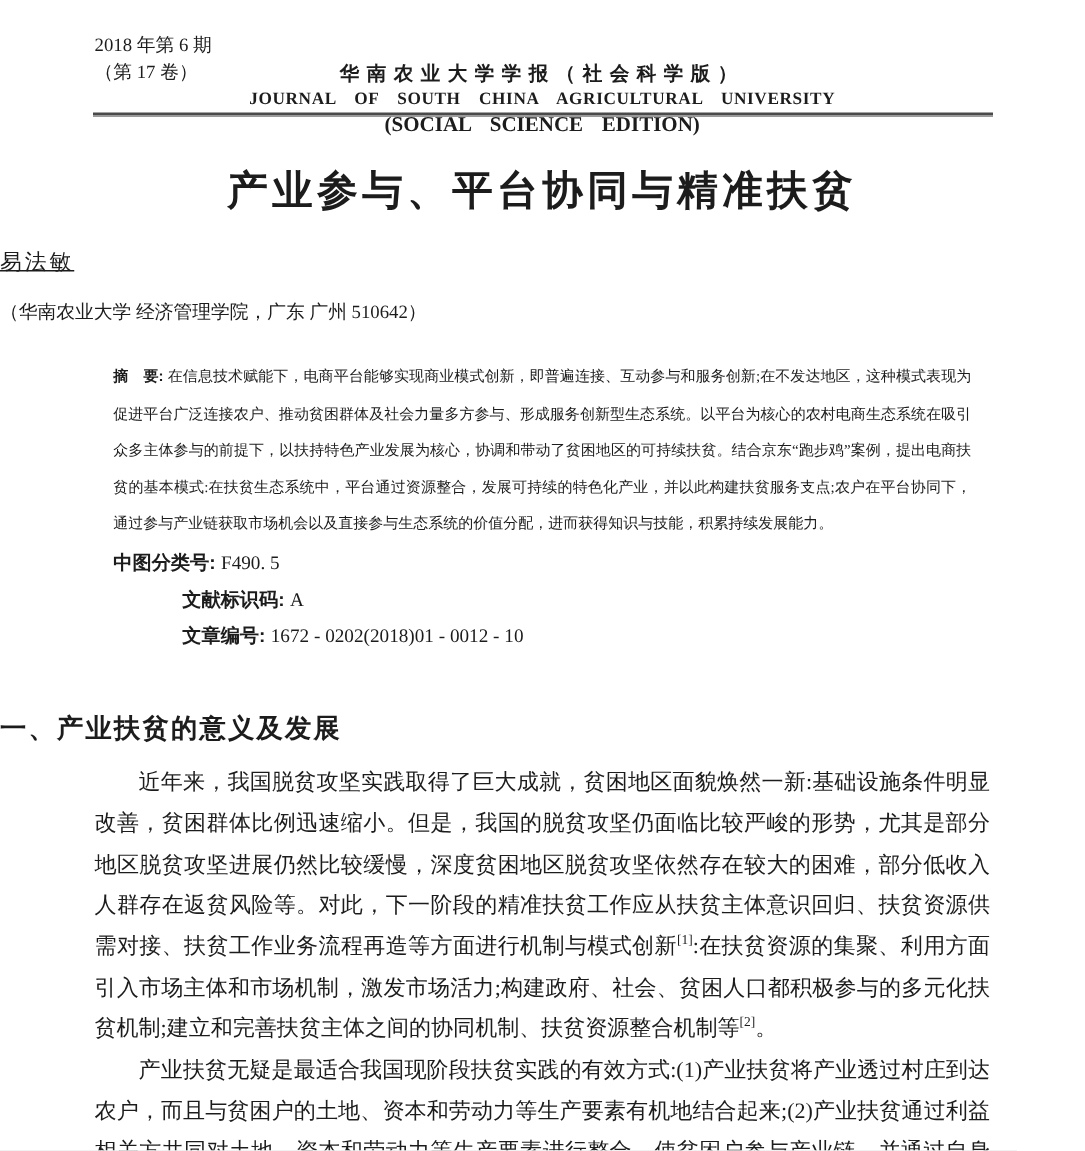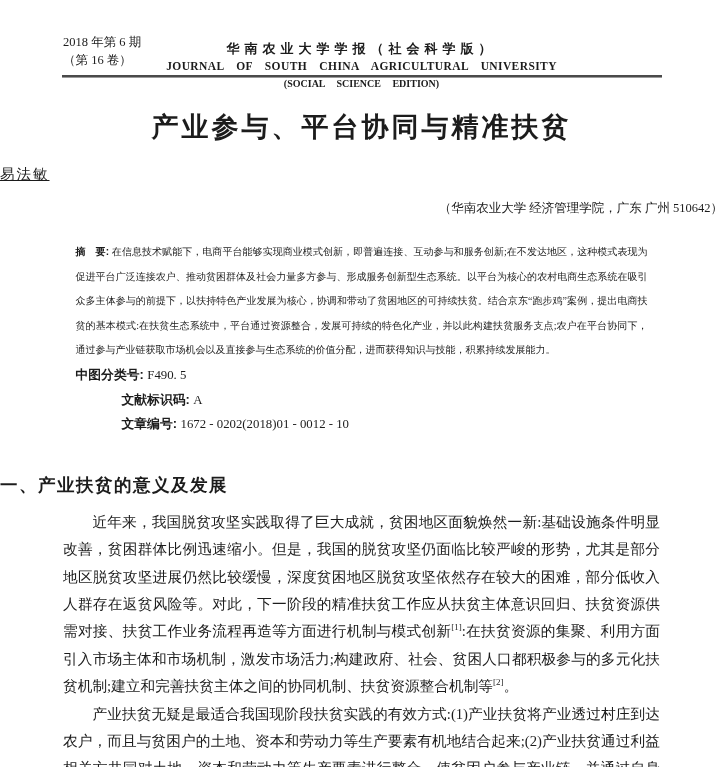--- a/index.html
+++ b/index.html
@@ -10,50 +10,50 @@
     margin: 0 auto;
     background: #ffffff;
     overflow: hidden;
     color: #1c1c1c;
     font-family: "Liberation Serif", "DejaVu Serif", serif;
   }
 
   
   .masthead { position: relative; padding-top: 15px; height: 56px; }
   .issue-block {
-    position: absolute; left: 63px; top: 33px;
+    position: absolute; left: 63px; top: 21px;
     font-size: 12.5px; line-height: 18px; white-space: nowrap;
   }
   .journal-names { text-align: center; margin-top: 25px; }
   .journal-cn {
     font-size: 13px; letter-spacing: 5px; font-weight: bold; line-height: 17px;
   }
   .journal-en {
     font-size: 11.5px; font-weight: bold; word-spacing: 9px;
     letter-spacing: 0.4px; line-height: 18px;
   }
   .journal-en2 {
-    font-size: 10px; font-weight: bold; word-spacing: 9px; line-height: 18px;
+    font-size: 14px; font-weight: bold; word-spacing: 9px; line-height: 18px;
   }
   .masthead-rule {
     width: 600px; margin: 4px auto 0; height: 3px;
     background: linear-gradient(#4a4a4a 0 60%, #9a9a9a 60% 100%);
   }
 
   
   .article-title {
     margin: 32px 0 0; text-align: center;
     font-family: "Liberation Sans", "DejaVu Sans", sans-serif;
     font-size: 27px; font-weight: bold; letter-spacing: 3px; line-height: 34px;
   }
   .article-author {
     margin-top: 21px; text-align: left; font-size: 14.5px; letter-spacing: 2px; text-decoration: underline;
   }
   .article-affiliation {
-    margin-top: 16px; text-align: right; font-size: 12.5px;
+    margin-top: 16px; text-align: left; font-size: 12.5px;
   }
 
   
   .abstract-block {
     width: 572px; margin: 23px auto 0;
     font-size: 10px; line-height: 24.6px; text-align: justify;
   }
   .lab {
     font-family: "Liberation Sans", "DejaVu Sans", sans-serif;
     font-weight: bold; font-style: normal;
@@ -81,21 +81,21 @@
   sup { font-size: 9px; line-height: 0; }
 </style>
 </head>
 <body>
 
 <div class="page">
 
   <header class="masthead">
     <div class="issue-block">
       <div>2018 年第 6 期</div>
-      <div>（第 16 卷）</div>
+      <div>（第 17 卷）</div>
     </div>
     <div class="journal-names">
       <div class="journal-cn">华南农业大学学报（社会科学版）</div>
       <div class="journal-en">JOURNAL OF SOUTH CHINA AGRICULTURAL UNIVERSITY</div>
       <div class="journal-en2">(SOCIAL SCIENCE EDITION)</div>
     </div>
   </header>
 
   <div class="masthead-rule"></div>
 

